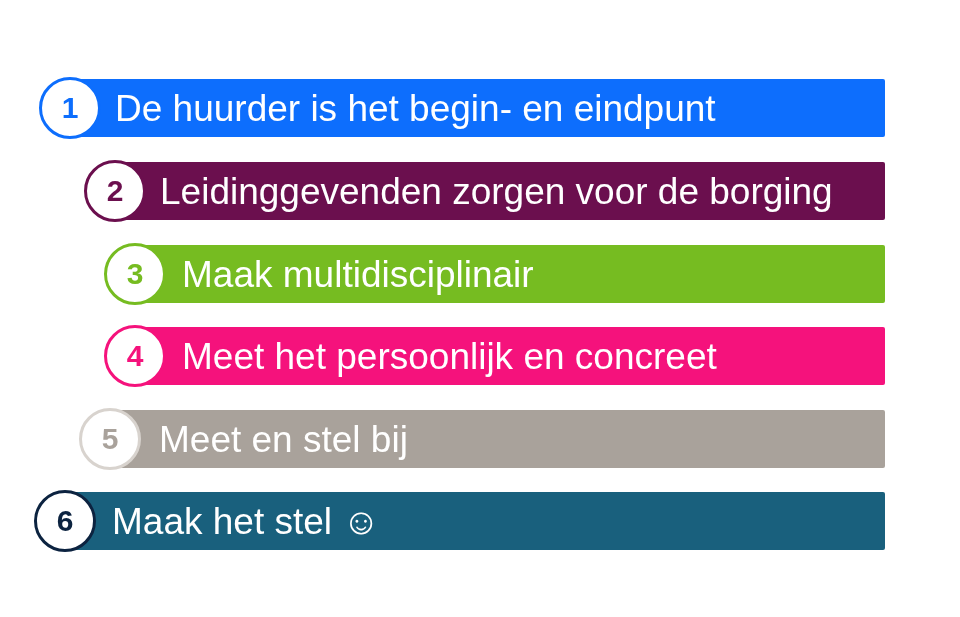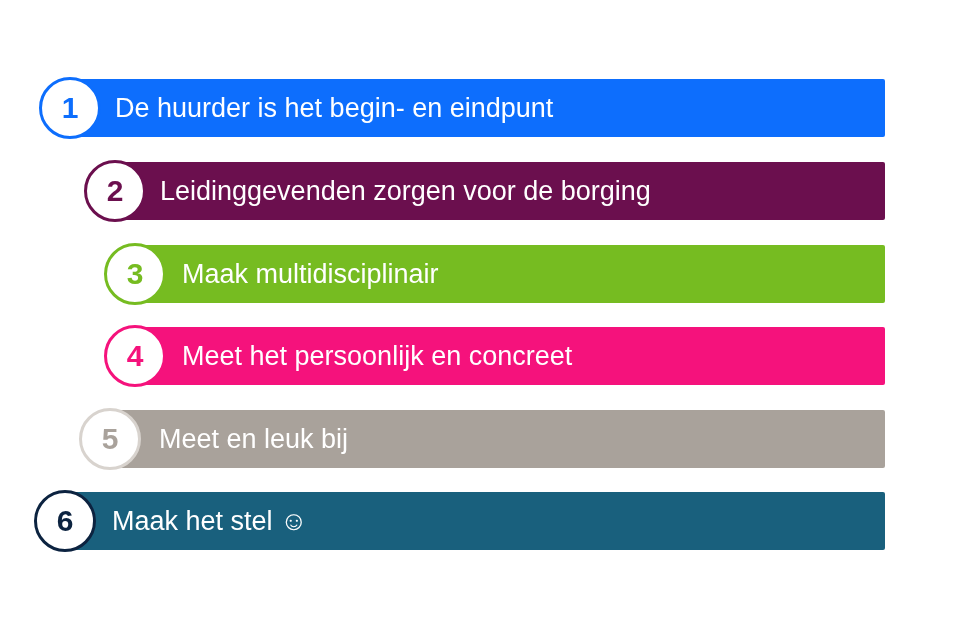--- a/index.html
+++ b/index.html
@@ -29,21 +29,21 @@
     left: 0;
     top: 0;
     height: 58px;
     border-radius: 2px;
     box-sizing: border-box;
   }
   .bar-label {
     position: relative;
     z-index: 2;
     color: #ffffff;
-    font-size: 27px;
+    font-size: 37px;
     line-height: 1;
     white-space: nowrap;
     font-family: "Liberation Sans", sans-serif;
   }
   .badge {
     position: absolute;
     z-index: 3;
     width: 62px;
     height: 62px;
     border-radius: 50%;
@@ -92,21 +92,21 @@
       <span>4</span>
     </div>
     <div class="bar-label" id="label-3" style="position: absolute; left: 182px; top: 50%; transform: translateY(-50%);">Meet het persoonlijk en concreet</div>
   </div>
 
   <div class="row" id="row-4" style="left: 0px; top: 410px; width: 960px;">
     <div class="bar" id="bar-4" style="left: 100px; width: 785px; background: rgb(169, 162, 155);"></div>
     <div class="badge" id="badge-4" style="left: 79px; top: -2px; border: 3px solid rgb(216, 211, 206); color: rgb(169, 162, 155);">
       <span>5</span>
     </div>
-    <div class="bar-label" id="label-4" style="position: absolute; left: 159px; top: 50%; transform: translateY(-50%);">Meet en leuk bij</div>
+    <div class="bar-label" id="label-4" style="position: absolute; left: 159px; top: 50%; transform: translateY(-50%);">Meet en stel bij</div>
   </div>
 
   <div class="row" id="row-5" style="left: 0px; top: 492px; width: 960px;">
     <div class="bar" id="bar-5" style="left: 55px; width: 830px; background: rgb(25, 96, 125);"></div>
     <div class="badge" id="badge-5" style="left: 34px; top: -2px; border: 3px solid rgb(12, 35, 64); color: rgb(12, 35, 64);">
       <span>6</span>
     </div>
     <div class="bar-label" id="label-5" style="position: absolute; left: 112px; top: 50%; transform: translateY(-50%);">Maak het stel ☺</div>
   </div>
 

